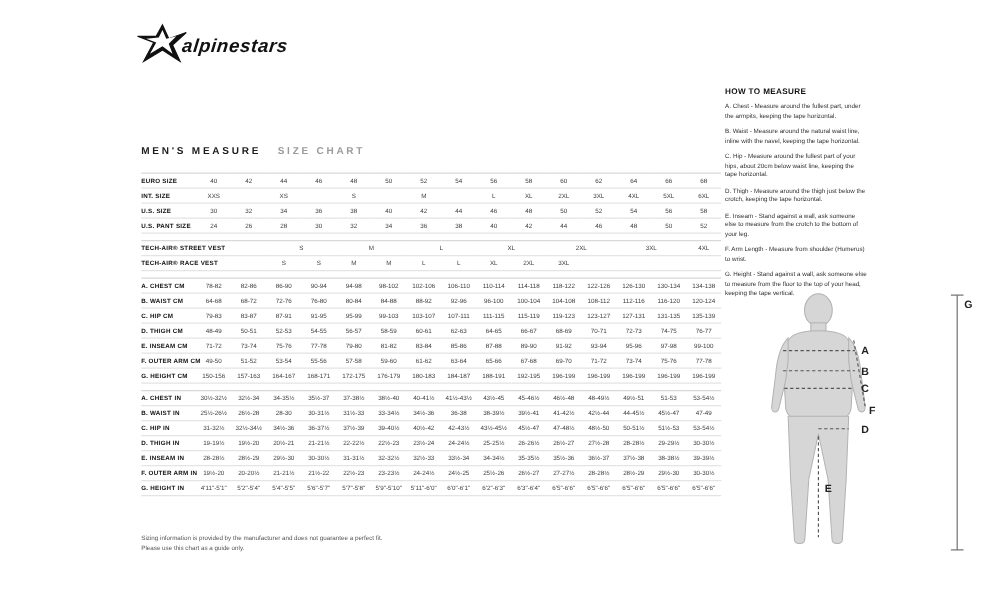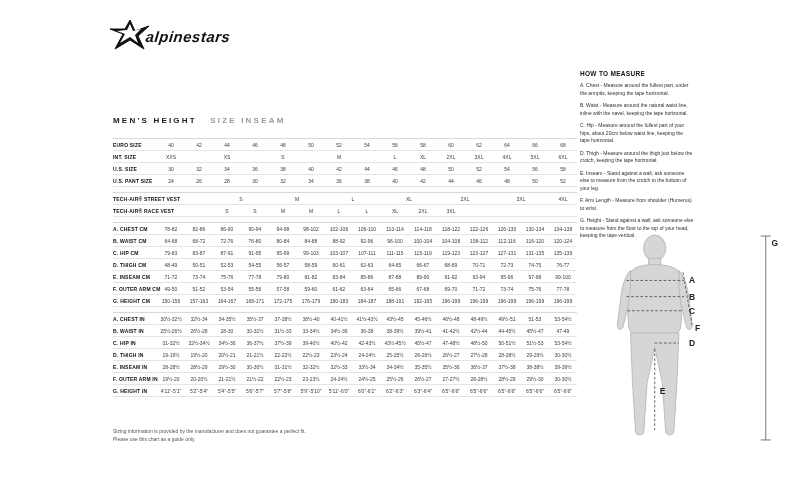--- a/index.html
+++ b/index.html
@@ -35,23 +35,23 @@
 
   <svg class="logo" viewBox="0 0 140 46">
     <g>
       <path d="M22,4 L27,15 L41,10 L30,20 L36,33 L22,24 L7,33 L15,18 L2,13 L17,13 Z" fill="#111" stroke="#111" stroke-width="1"></path>
       <path d="M22,8 L25,15 L33,13 L27,19 L30,27 L22,21 L12,27 L17,18 L9,15 L19,14 Z" fill="#fff"></path>
     </g>
     <text x="40" y="26" font-size="15" font-style="italic" font-weight="bold" font-family="Liberation Sans, sans-serif" letter-spacing="0.5" fill="#111" transform="skewX(-6)">alpinestars</text>
   </svg>
 
   <div class="title">
-    <span>MEN'S HEIGHT</span>
+    <span>MEN'S MEASURE</span>
     <span>&nbsp;</span>
-    <span class="sub">SIZE INSEAM</span>
+    <span class="sub">SIZE CHART</span>
   </div>
 
   <table class="size">
     <colgroup id="cols">
         <col style="width: 44px;">
         <col style="width: 28px;">
         <col style="width: 28px;">
         <col style="width: 28px;">
         <col style="width: 28px;">
         <col style="width: 28px;">

